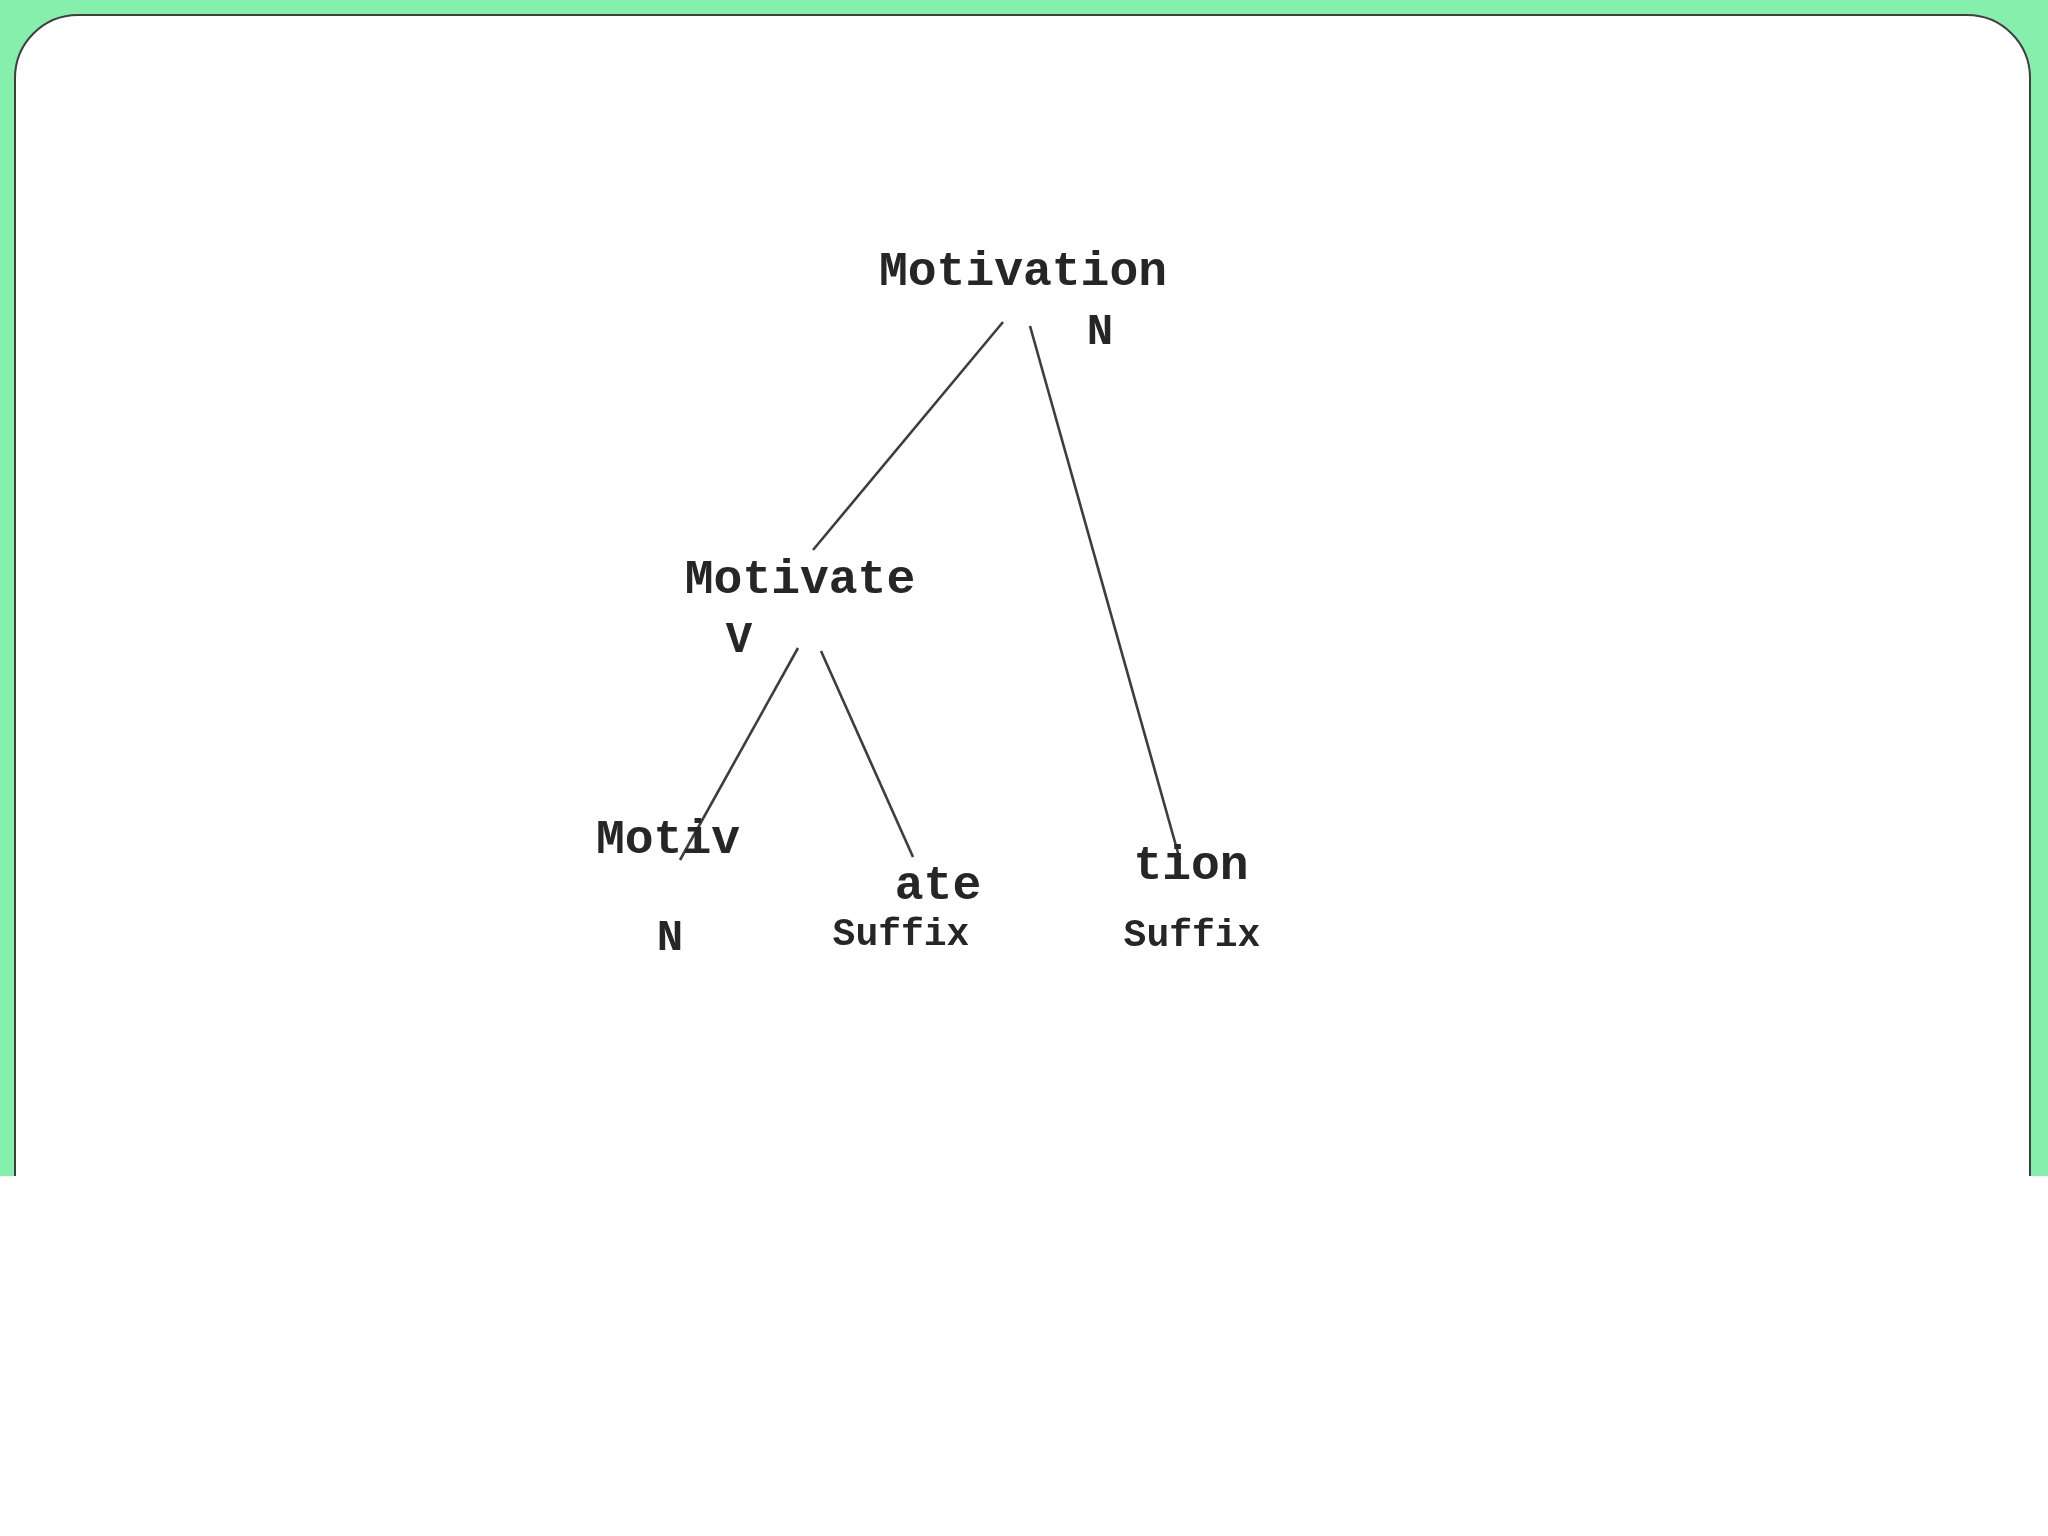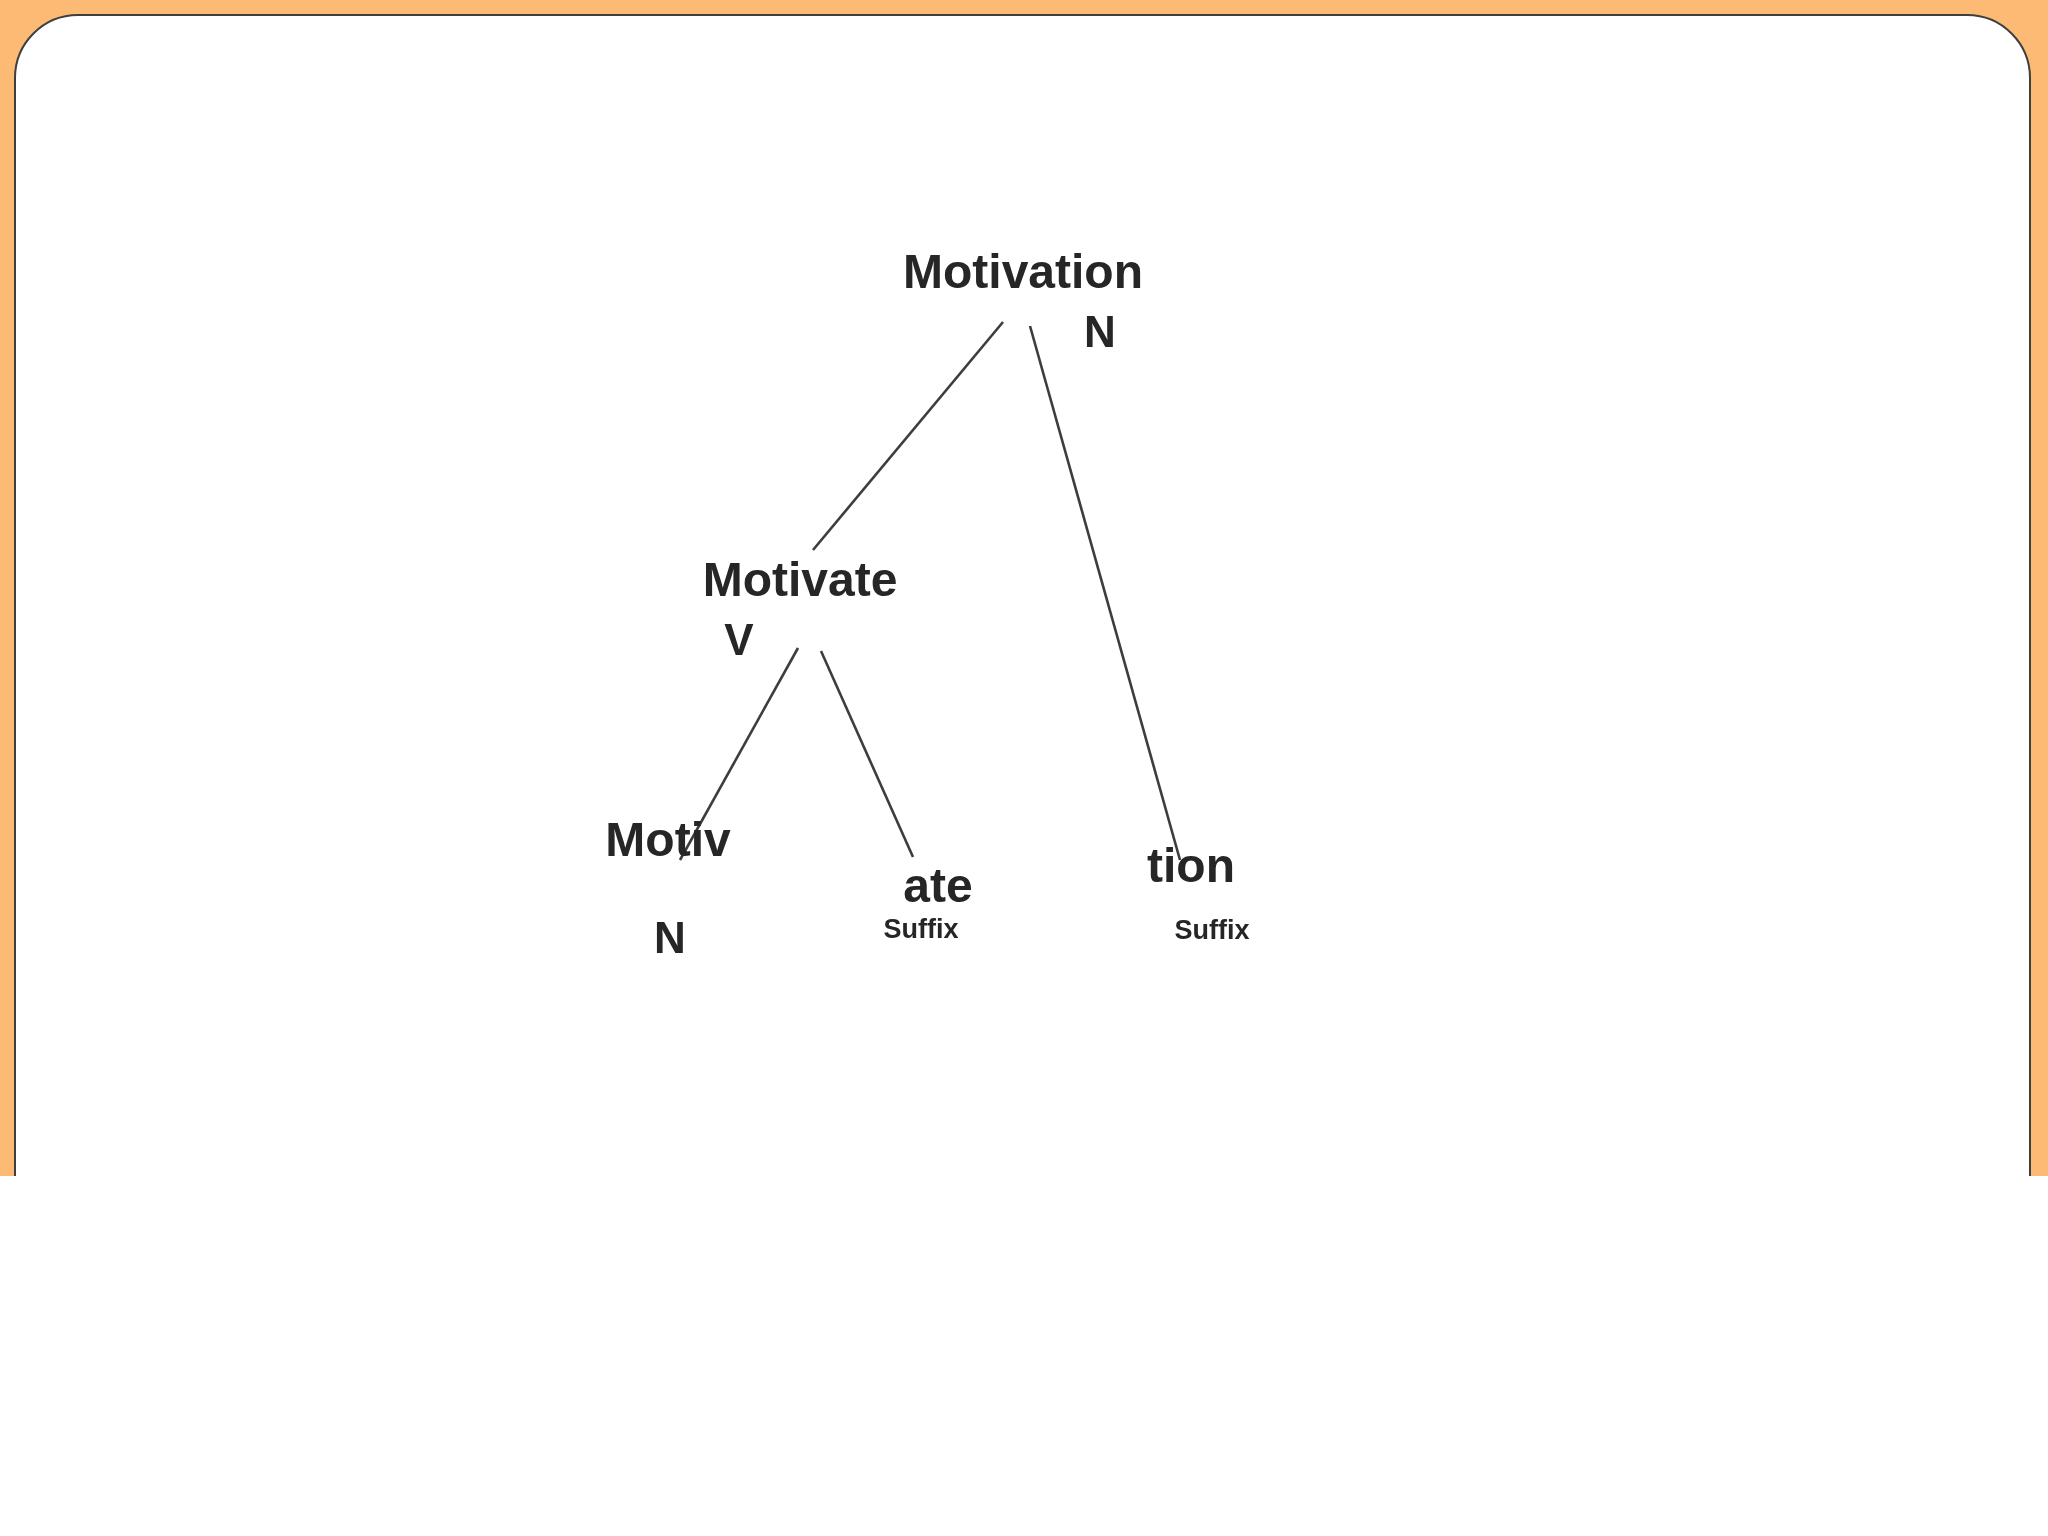--- a/index.html
+++ b/index.html
@@ -4,22 +4,22 @@
 <style>
   html, body {
     margin: 0;
     padding: 0;
     background: #ffffff;
   }
   #canvas {
     position: relative;
     width: 2048px;
     height: 1176px;
-    background: #fdba74;
-    font-family: Liberation Sans, sans-serif;
+    background: #86efac;
+    font-family: Liberation Mono, monospace;
     overflow: hidden;
   }
   #slide-frame {
     position: absolute;
     left: 14px;
     top: 14px;
     width: 2017px;
     height: 1498px;
     border: 2px solid #3f3f3f;
     border-radius: 64px;
@@ -46,22 +46,21 @@
   .cat {
     position: absolute;
     transform: translateX(-50%);
     white-space: nowrap;
     color: #262626;
     font-size: 44px;
     font-weight: 700;
     line-height: 1;
   }
   .cat-suffix {
-    font-size: 27px;
-    margin-left: 20px;
+    font-size: 38px;
   }
 </style>
 </head>
 <body>
 
 <div id="canvas">
 
   <div id="slide-frame"></div>
 
   <svg id="edges-svg" viewBox="0 0 2048 1536">

